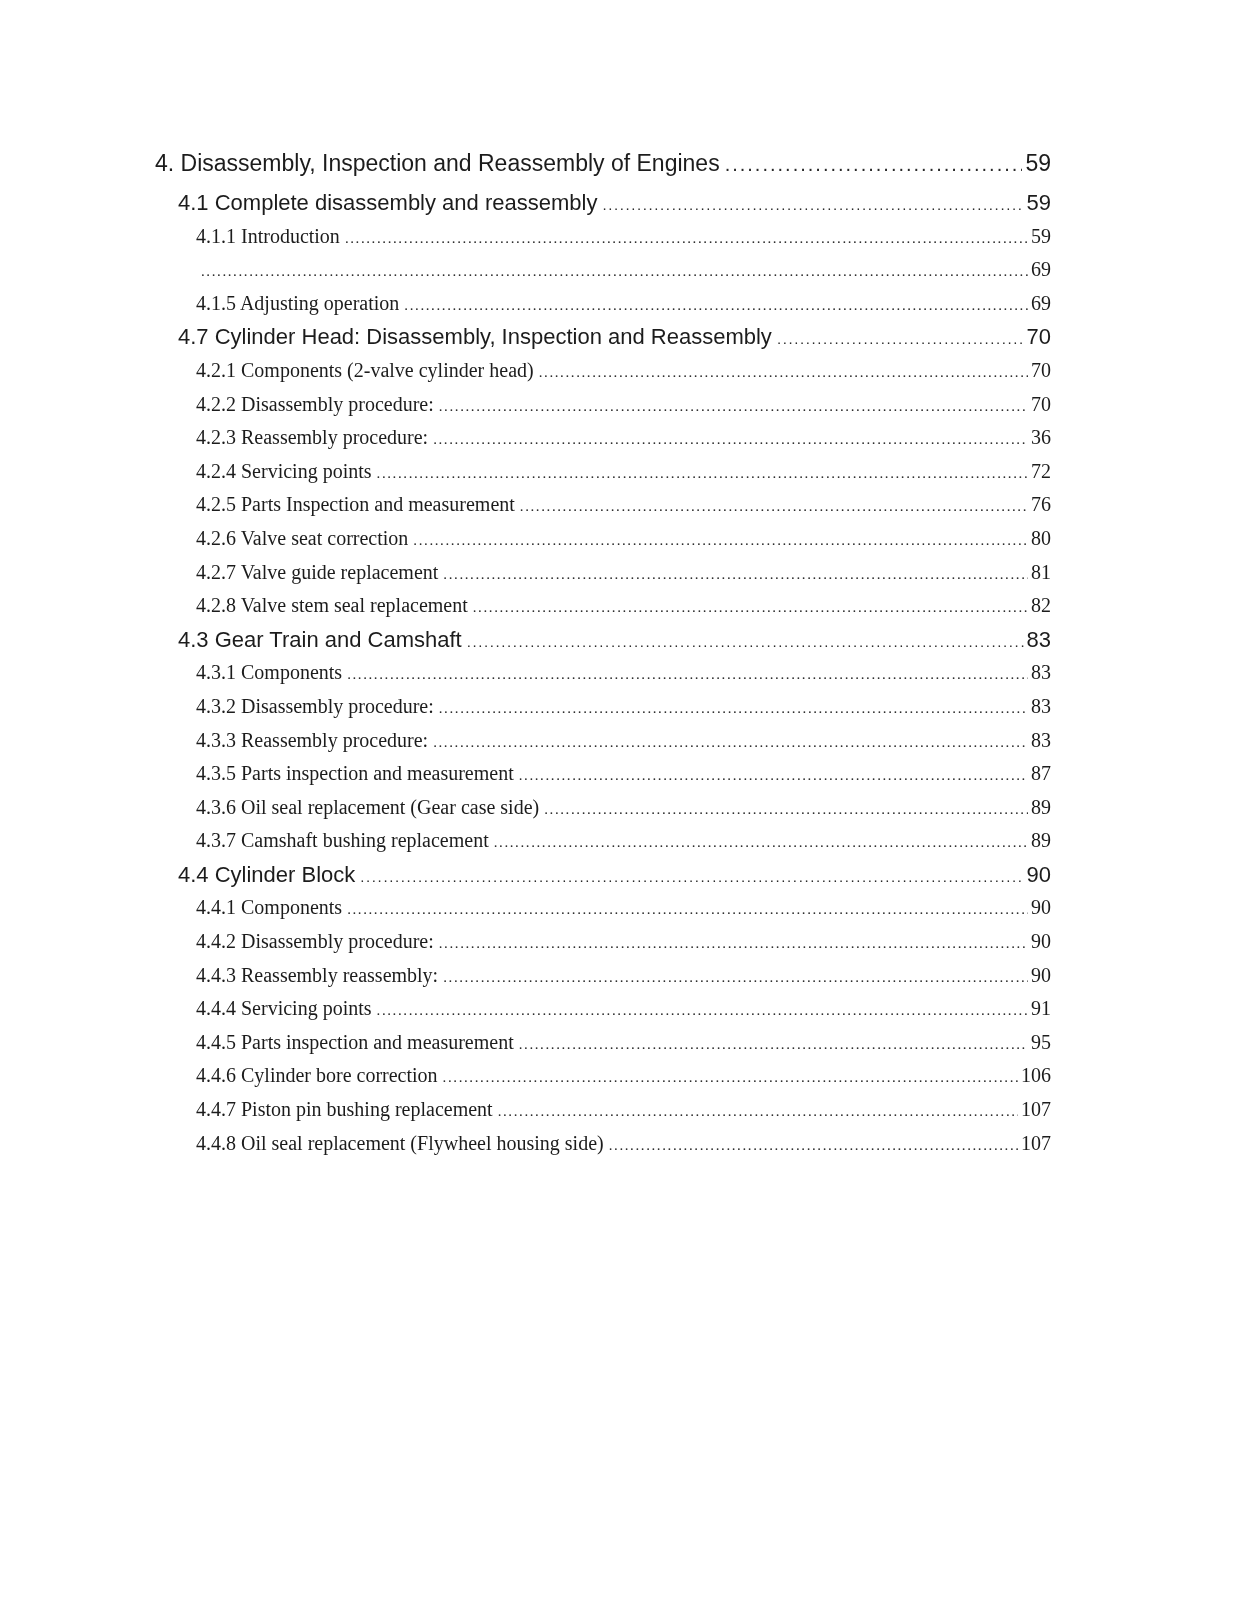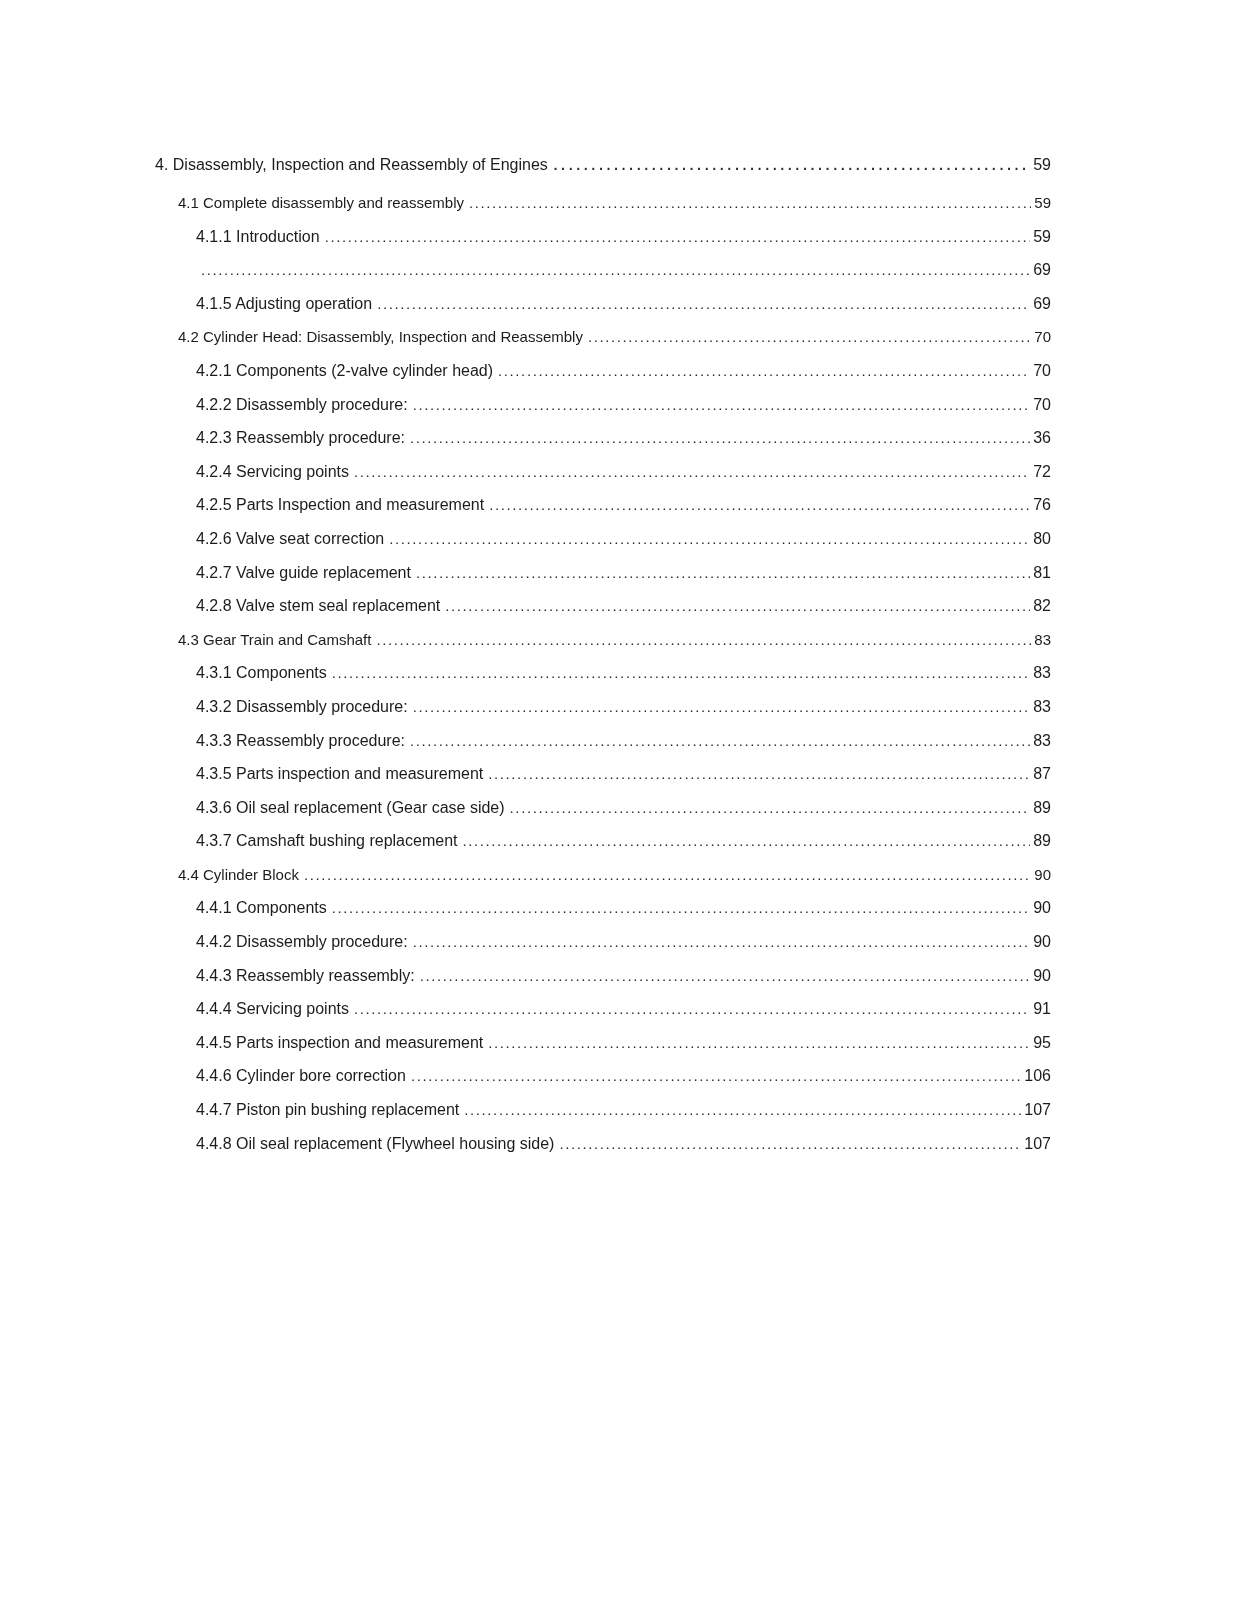--- a/index.html
+++ b/index.html
@@ -23,32 +23,33 @@
   }
   .toc-row {
     display: flex;
     align-items: baseline;
     line-height: 33.6px;
     height: 33.6px;
     font-size: 16.5px;
     color: #1c1c1c;
   }
   .toc-row.level-0 {
-    font-size: 16px;
+    font-size: 23px;
     line-height: 46px;
     height: 46px;
     padding-left: 0;
   }
   .toc-row.level-1 {
-    font-size: 15px;
+    font-size: 22px;
     padding-left: 23px;
   }
   .toc-row.level-2 {
-    font-size: 16px;
+    font-size: 20px;
     padding-left: 41px;
+    font-family: Liberation Serif, serif;
   }
   .toc-title {
     white-space: nowrap;
     flex: 0 0 auto;
   }
   .toc-dots {
     flex: 1 1 auto;
     overflow: hidden;
     white-space: nowrap;
     margin: 0 3px 0 5px;
@@ -98,21 +99,21 @@
     <span class="toc-page">69</span>
   </div>
 
   <div class="toc-row level-2">
     <span class="toc-title">4.1.5 Adjusting operation</span>
     <span class="toc-dots"></span>
     <span class="toc-page">69</span>
   </div>
 
   <div class="toc-row level-1">
-    <span class="toc-title">4.2 Cylinder Head: Disassembly, Inspection and Reassembly</span>
+    <span class="toc-title">4.7 Cylinder Head: Disassembly, Inspection and Reassembly</span>
     <span class="toc-dots"></span>
     <span class="toc-page">70</span>
   </div>
 
   <div class="toc-row level-2">
     <span class="toc-title">4.2.1 Components (2-valve cylinder head)</span>
     <span class="toc-dots"></span>
     <span class="toc-page">70</span>
   </div>
 

